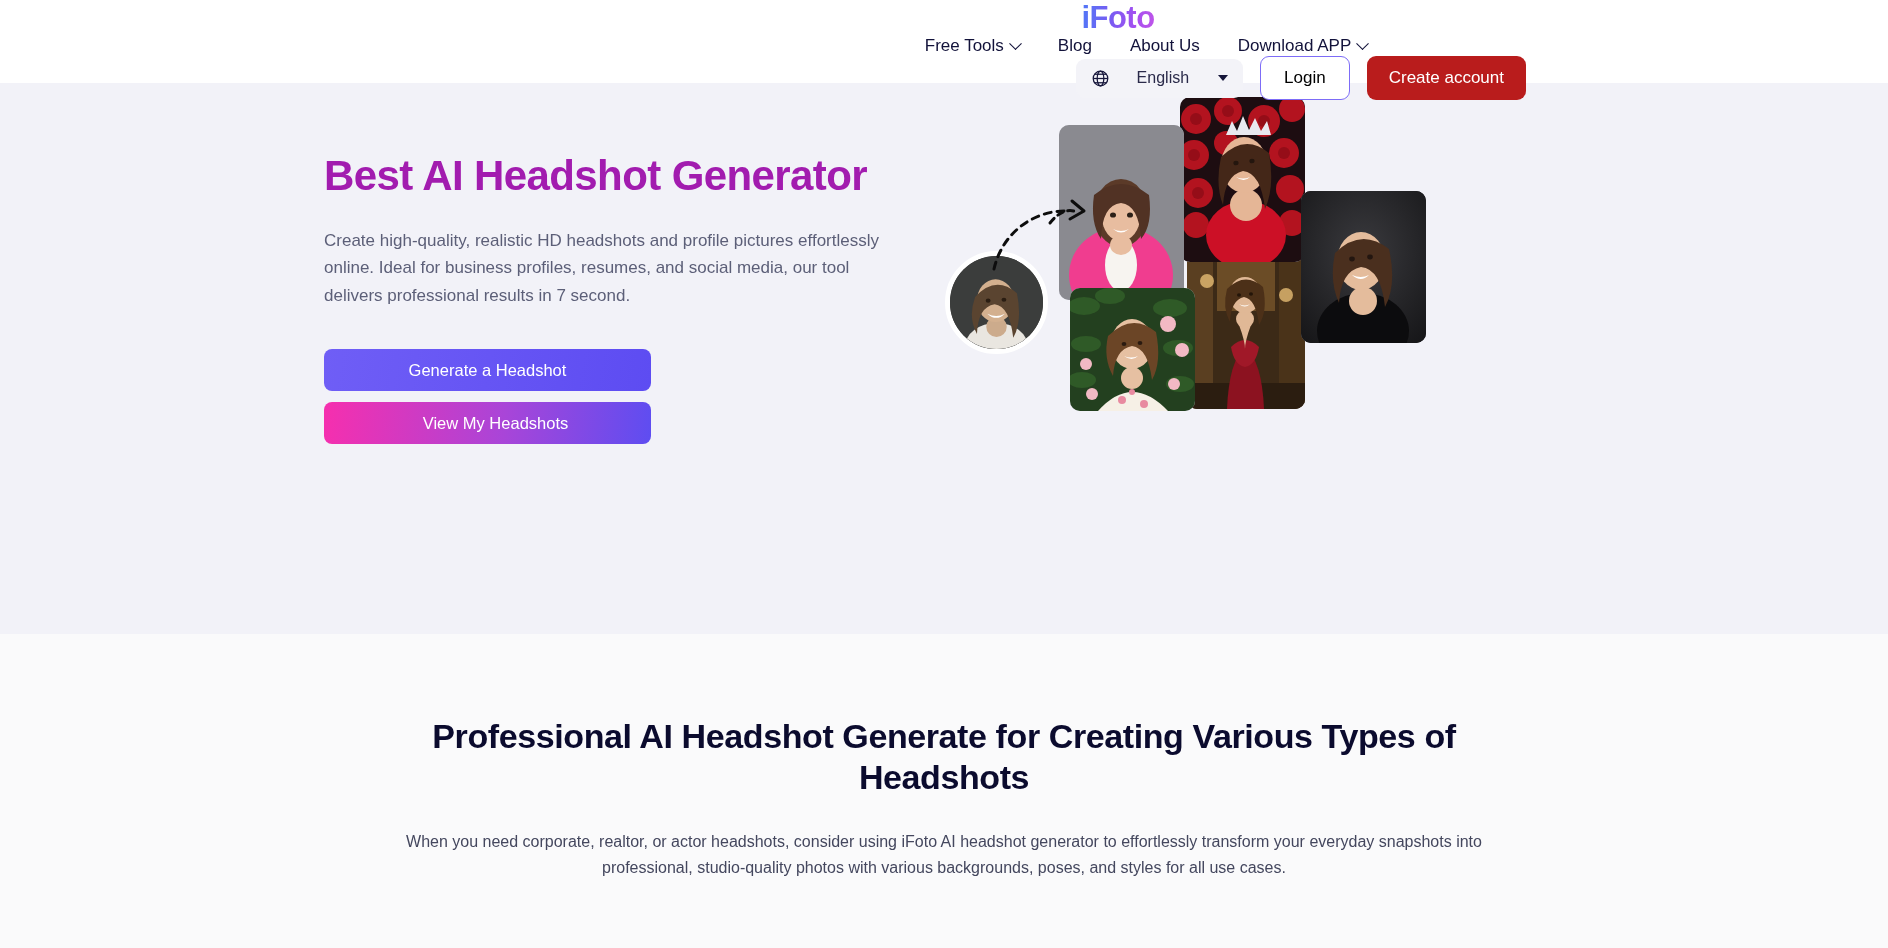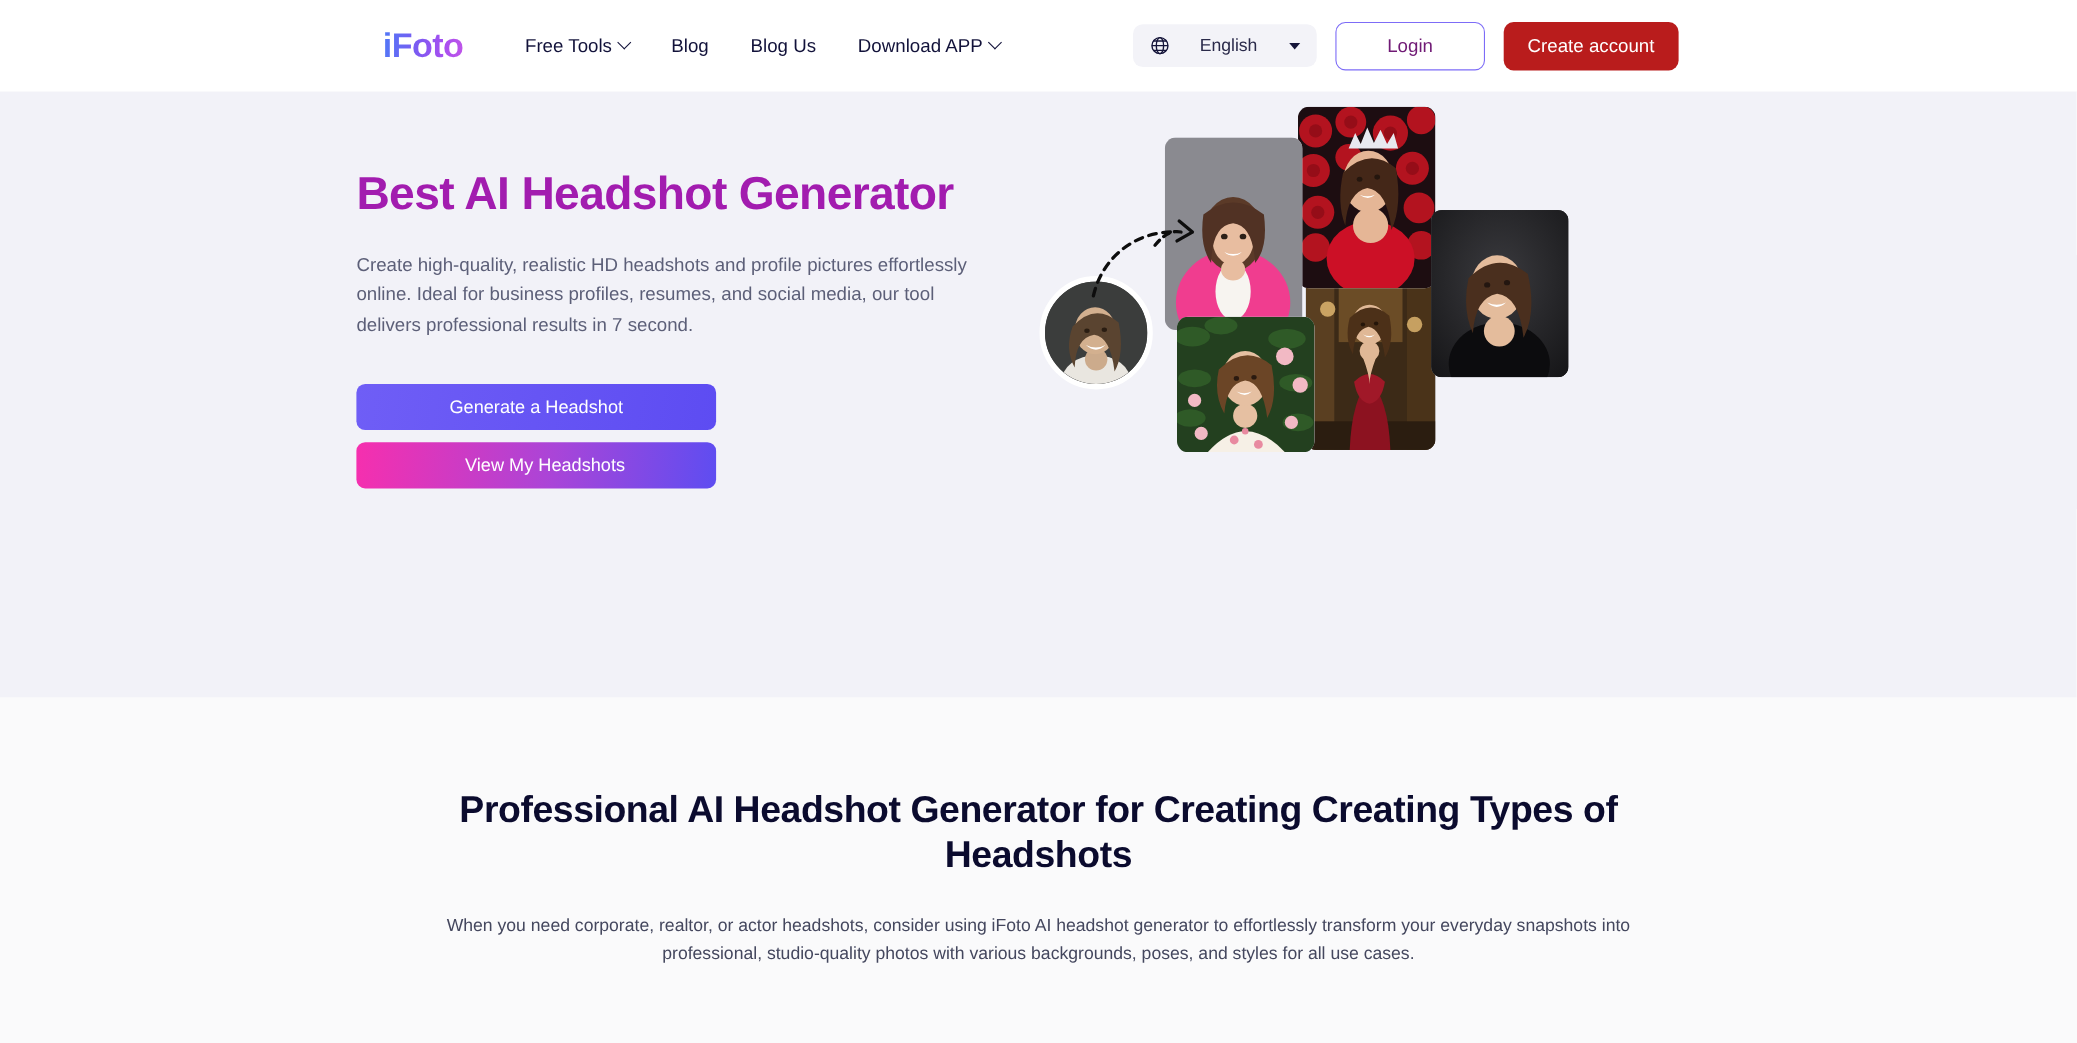--- a/index.html
+++ b/index.html
@@ -14,20 +14,21 @@
 
   
   .header {
     height: 83px;
     background: #ffffff;
     display: flex;
     align-items: center;
     padding: 0 0 0 348px;
     position: relative;
     z-index: 10;
+    flex-direction: column;
   }
   .logo {
     font-size: 31px;
     font-weight: 800;
     letter-spacing: -0.5px;
     background: linear-gradient(95deg, #4f79f7 0%, #7a5bf2 42%, #a84ff0 75%, #c055e8 100%);
     -webkit-background-clip: text;
     background-clip: text;
     -webkit-text-fill-color: transparent;
     color: #7a5bf2;
@@ -78,24 +79,24 @@
   .globe { width: 19px; height: 19px; display:block; }
   .caret {
     width: 0; height: 0;
     border-left: 5.5px solid transparent;
     border-right: 5.5px solid transparent;
     border-top: 6.5px solid #15153a;
     margin-left: 2px;
   }
   .btn-login {
     border: 1.4px solid #7d6cf7;
-    color: #701a75;
+    color: #000000;
     background: #ffffff;
     border-radius: 9px;
-    padding: 11px 46px;
+    padding: 11px 23px;
     font-size: 17px;
     cursor: pointer;
     font-family: "Liberation Sans", sans-serif;
   }
   .btn-create {
     border: none;
     color: #ffffff;
     background: #b91c1c;
     border-radius: 9px;
     padding: 12px 22px;
@@ -199,21 +200,21 @@
 
   <nav class="nav">
     <div class="nav-item">
       <span>Free Tools</span>
       <span class="chev"></span>
     </div>
     <div class="nav-item">
       <span>Blog</span>
     </div>
     <div class="nav-item">
-      <span>Blog Us</span>
+      <span>About Us</span>
     </div>
     <div class="nav-item">
       <span>Download APP</span>
       <span class="chev"></span>
     </div>
   </nav>
 
   <div class="header-right">
     <div class="lang">
       <svg class="globe" viewBox="0 0 24 24" fill="none" stroke="#15153a" stroke-width="1.6">
@@ -387,15 +388,15 @@
           <ellipse cx="41" cy="48" rx="2.6" ry="2.2" fill="#2a1d12"></ellipse>
           <ellipse cx="58" cy="47" rx="2.6" ry="2.2" fill="#2a1d12"></ellipse>
           <path d="M40 62 q10 9 19 0 q-9 5 -19 0z" fill="#ffffff"></path>
         </svg>
       </div>
     </div>
   </div>
 </section>
 
 <section class="section2">
-  <h2 class="sec-title">Professional AI Headshot Generator for Creating Creating Types of Headshots</h2>
+  <h2 class="sec-title">Professional AI Headshot Generate for Creating Various Types of Headshots</h2>
   <p class="sec-para">When you need corporate, realtor, or actor headshots, consider using iFoto AI headshot generator to effortlessly transform your everyday snapshots into professional, studio-quality photos with various backgrounds, poses, and styles for all use cases.</p>
 </section>
 
 </body></html>

